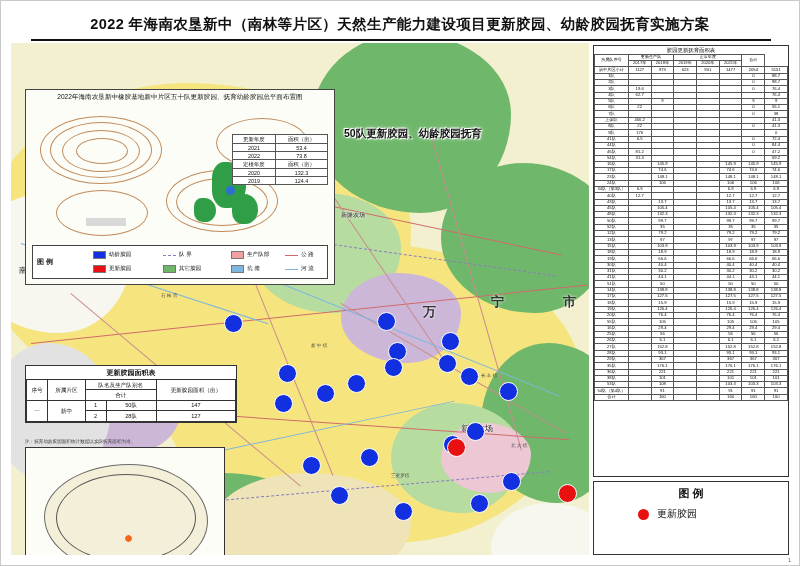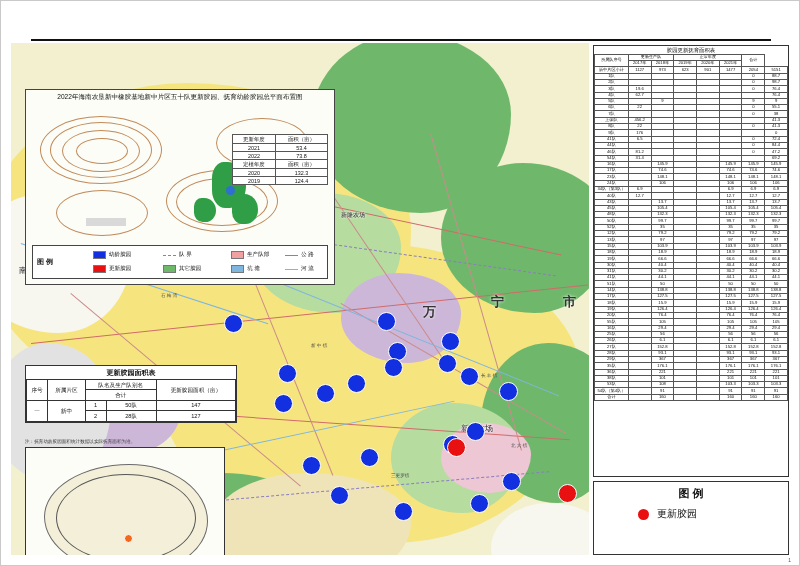--- a/index.html
+++ b/index.html
@@ -169,20 +169,23 @@
   .lm-dot{width:11px;height:11px;border-radius:50%;display:inline-block;}
   .page-num{
     position:absolute;right:8px;bottom:2px;font-size:5px;color:#555;
   }
 </style>
 </head>
 <body>
 
 <div class="page">
 
+  <div class="title-bar">
+    <div class="title-text">2022 年海南农垦新中（南林等片区）天然生产能力建设项目更新胶园、幼龄胶园抚育实施方案</div>
+  </div>
   <div class="title-rule"></div>
 
   <div class="map-area">
     <div class="terrain">
 
       <div class="blob b-yellow" style="left:-30px;top:40px;width:430px;height:330px;"></div>
       <div class="blob b-yellow" style="left:150px;top:200px;width:420px;height:300px;"></div>
       <div class="blob b-green" style="left:300px;top:-10px;width:200px;height:180px;"></div>
       <div class="blob b-green" style="left:430px;top:120px;width:170px;height:150px;"></div>
       <div class="blob b-green" style="left:120px;top:430px;width:190px;height:120px;"></div>
@@ -332,20 +335,21 @@
           <span class="sw" style="background:#7fb6de;"></span>
           <span>坑    塘</span>
         </div>
         <div class="lg-row" style="left:252px;top:19px;">
           <span class="swline" style="border-top-color:#7fb6de;"></span>
           <span>河    流</span>
         </div>
       </div>
     </div>
 
+    <div class="map-callout">50队更新胶园、幼龄胶园抚育</div>
 
     <div class="area-tbl-wrap">
       <div class="area-tbl-cap">更新胶园面积表</div>
       <table class="area-tbl">
         <tbody>
             <tr>
           <th rowspan="2">序号</th>
           <th rowspan="2">所属片区</th>
           <th colspan="2">队名及生产队别名</th>
           <th rowspan="2">更新胶园面积（亩）</th>

